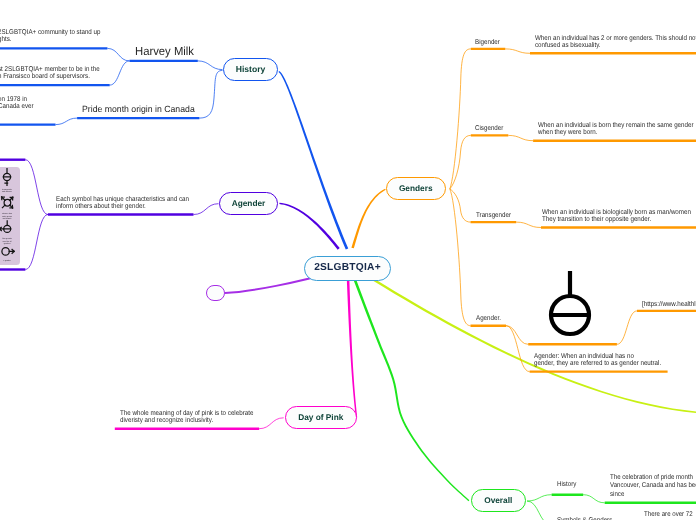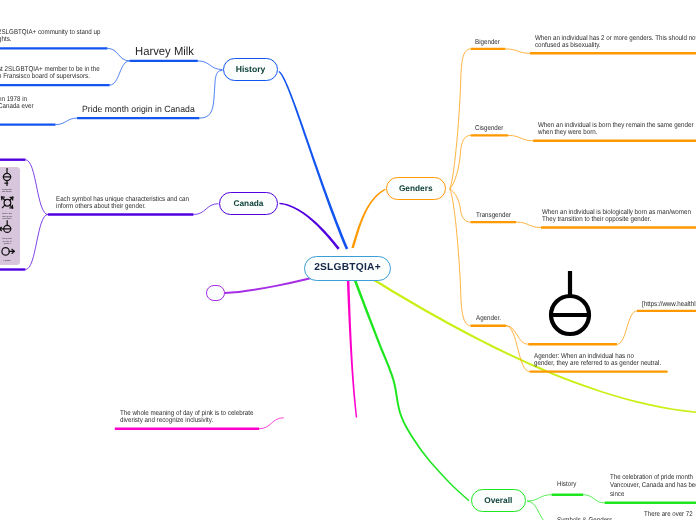--- a/index.html
+++ b/index.html
@@ -106,27 +106,30 @@
 
   <div class="node" id="n-central" style="left:304px;top:256px;width:87px;height:25px;border:1.6px solid #3a9fd6;font-size:10.2px;color:#16294a;letter-spacing:0.25px;">
     <span>2SLGBTQIA+</span>
   </div>
 
   <div class="node" id="n-history" style="left:223px;top:57.5px;width:55px;height:23px;border:1.7px solid #1255ef;font-size:8.6px;">
     <span>History</span>
   </div>
 
   <div class="node" id="n-symbols" style="left:219px;top:191.5px;width:59px;height:23.5px;border:1.7px solid #5100e0;font-size:8.3px;">
-    <span>Canada</span>
+    <span>Agender</span>
   </div>
 
   <div class="node" id="n-genders" style="left:386px;top:176.5px;width:59.5px;height:23px;border:1.7px solid #ff9900;font-size:8.3px;">
     <span>Genders</span>
   </div>
 
+  <div class="node" id="n-dayofpink" style="left:284.5px;top:406px;width:72.5px;height:23px;border:1.7px solid #ff00cc;font-size:8.3px;">
+    <span>Day of Pink</span>
+  </div>
 
   <div class="node" id="n-overall" style="left:470.5px;top:489px;width:55.5px;height:23px;border:1.7px solid #1ee61e;font-size:8.3px;">
     <span>Overall</span>
   </div>
 
   <div class="node" id="n-unnamed" style="left:206px;top:284.5px;width:19px;height:16.5px;border:1.5px solid #a62ee6;font-size:9px;">
     <span></span>
   </div>
 
   <div class="imgcard" style="left:-36px;top:167.2px;width:55.5px;height:98px;background:#d8c6dc;border-radius:3.5px;overflow:hidden;">

